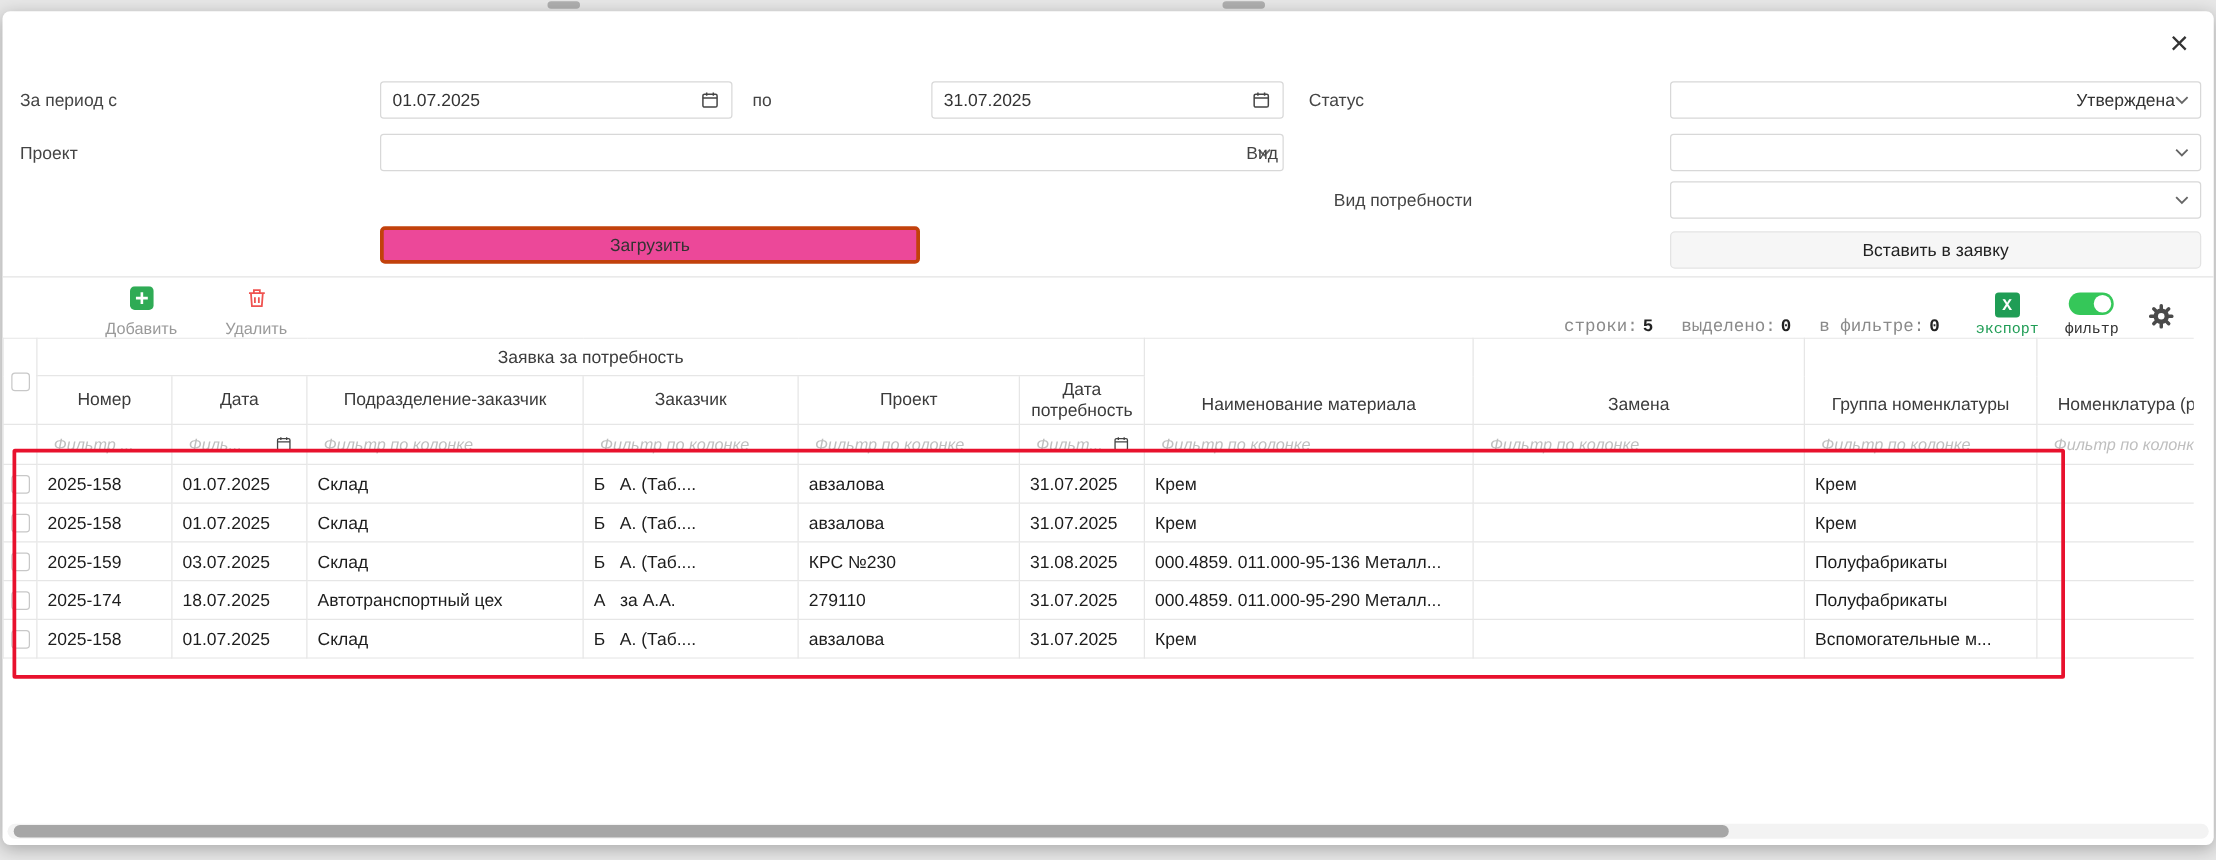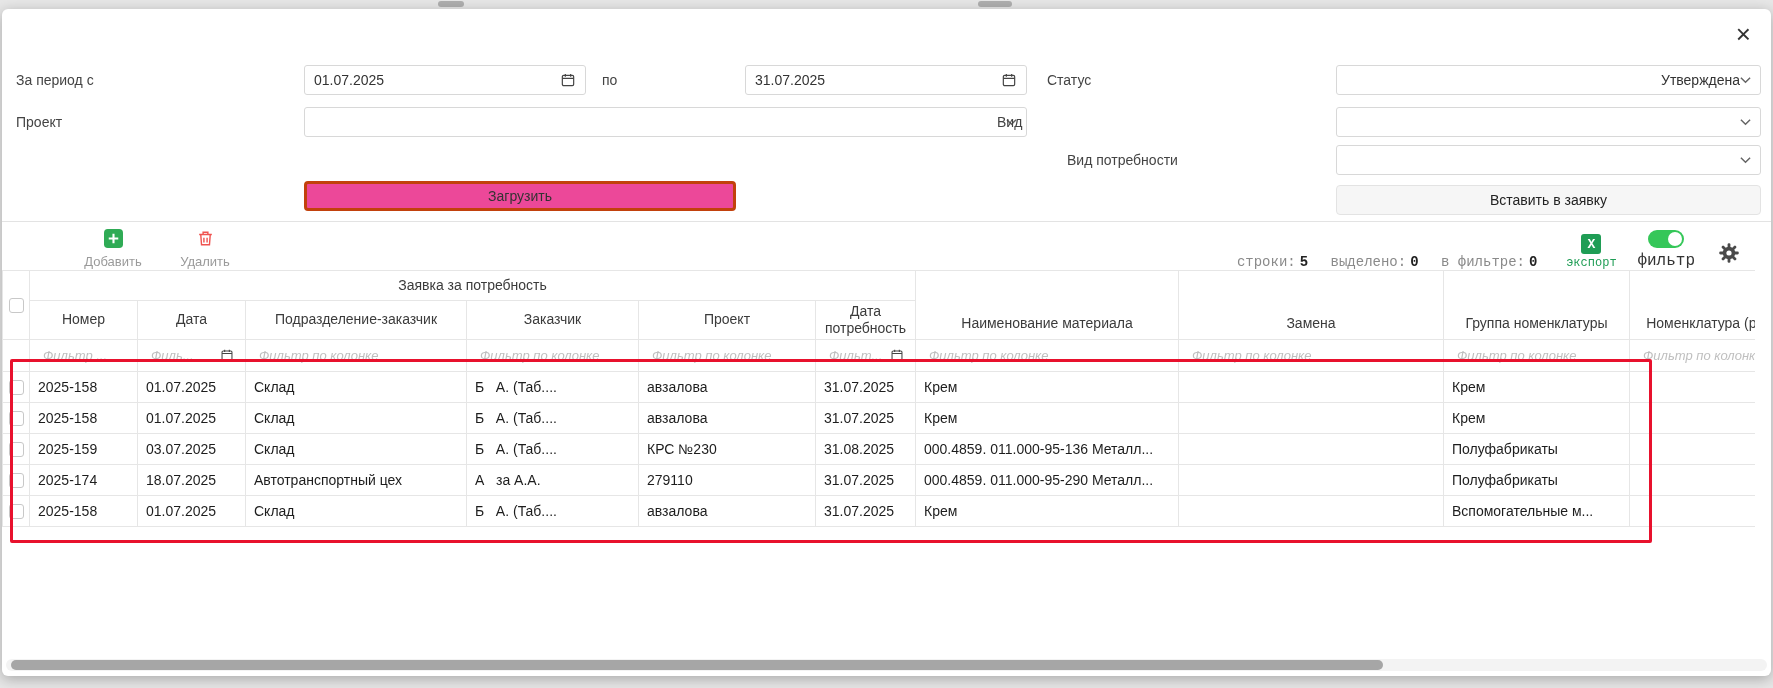--- a/index.html
+++ b/index.html
@@ -42,21 +42,21 @@
   .stats b{color:#222;font-weight:bold;}
 
   .excel{margin-left:28px;margin-top:5px;width:52px;text-align:center;cursor:pointer;}
   .excel-icon{display:inline-flex;width:20px;height:20px;background:#1f9d55;color:#fff;border-radius:3px;
               align-items:center;justify-content:center;font-size:13px;font-weight:bold;}
   .excel-label{display:block;color:#1f9d55;font-size:12px;margin-top:2px;}
 
   .toggle-block{margin-left:20px;margin-top:7px;text-align:center;cursor:pointer;}
   .toggle{display:block;width:36px;height:18px;background:#35c759;border-radius:9px;position:relative;margin:0 auto;}
   .toggle .knob{position:absolute;right:2px;top:2px;width:14px;height:14px;border-radius:50%;background:#fff;}
-  .toggle-label{display:block;font-size:16px;color:#333;margin-top:4px;}
+  .toggle-label{display:block;font-size:12px;color:#333;margin-top:4px;}
 
   .gear{margin-left:22px;margin-top:12px;cursor:pointer;}
 
   .tblwrap{position:absolute;left:0;top:48px;width:1753px;overflow:hidden;}
   .tbl{border-collapse:collapse;table-layout:fixed;width:1847px;background:#fff;}
   .tbl th,.tbl td{border:1px solid #e6e6e6;box-sizing:border-box;}
   .tbl thead th{font-weight:normal;font-size:14px;color:#3b3b3b;text-align:center;background:#fff;padding:2px 4px;line-height:1.2;}
   .h-group th{height:30px;}
   .h-cols th{height:32px;}
   .rspan{vertical-align:bottom;padding-bottom:7px !important;}

